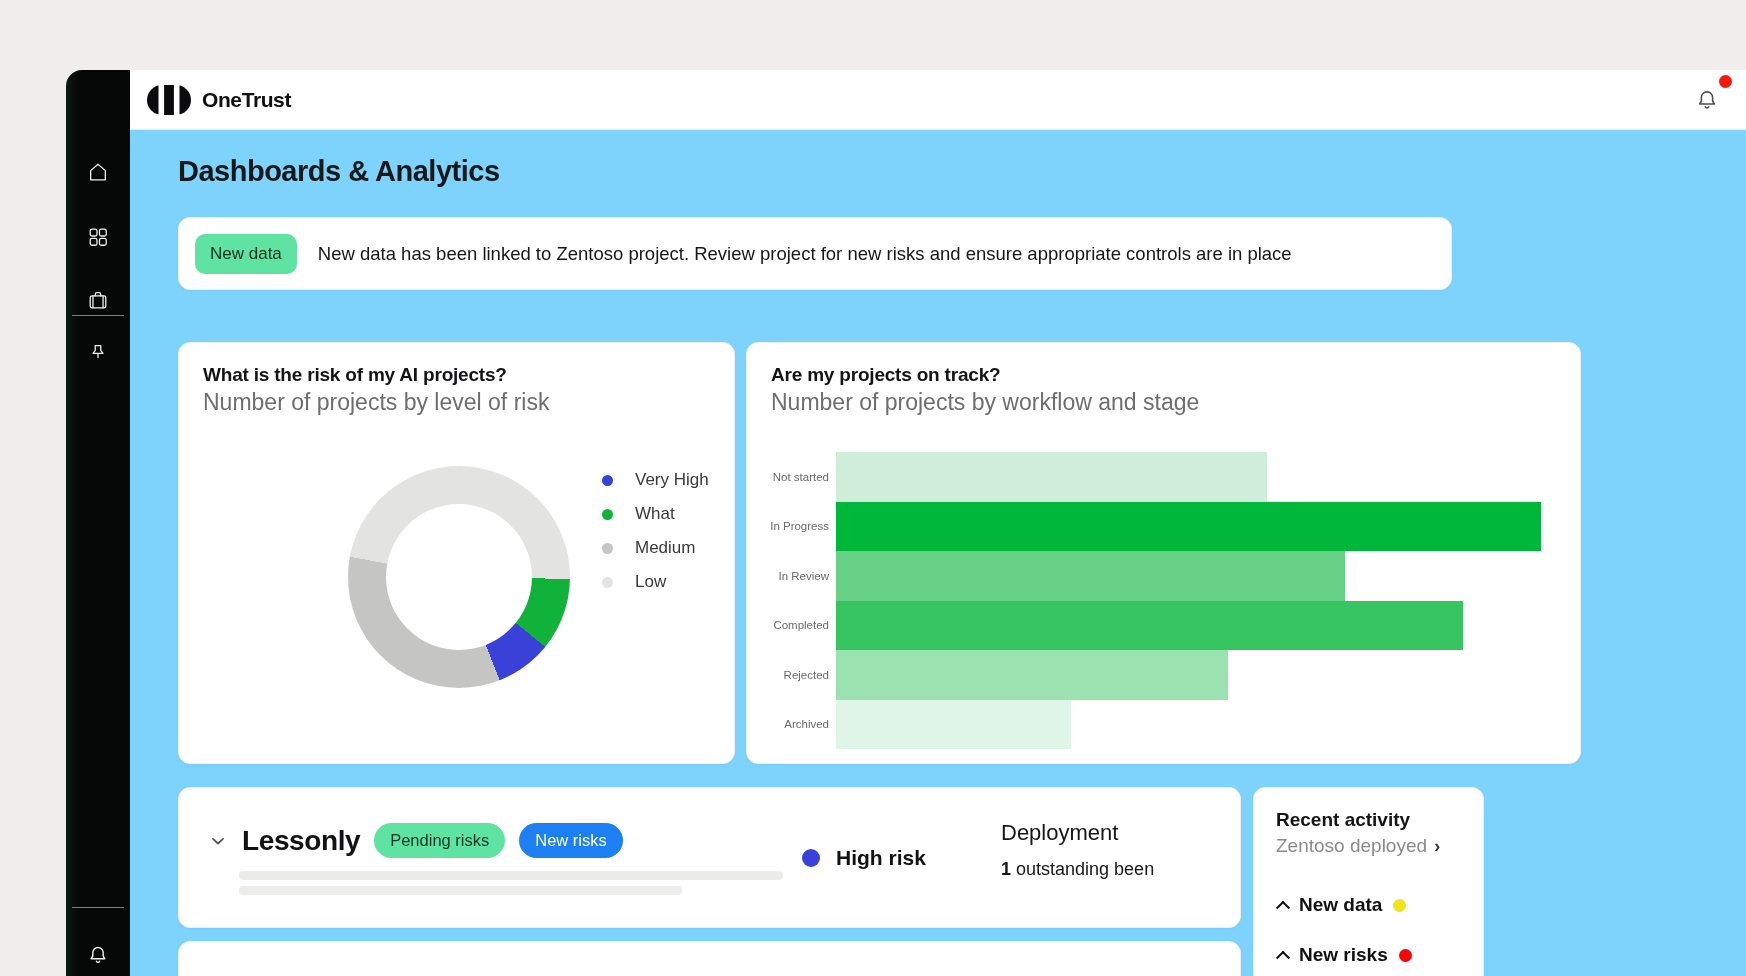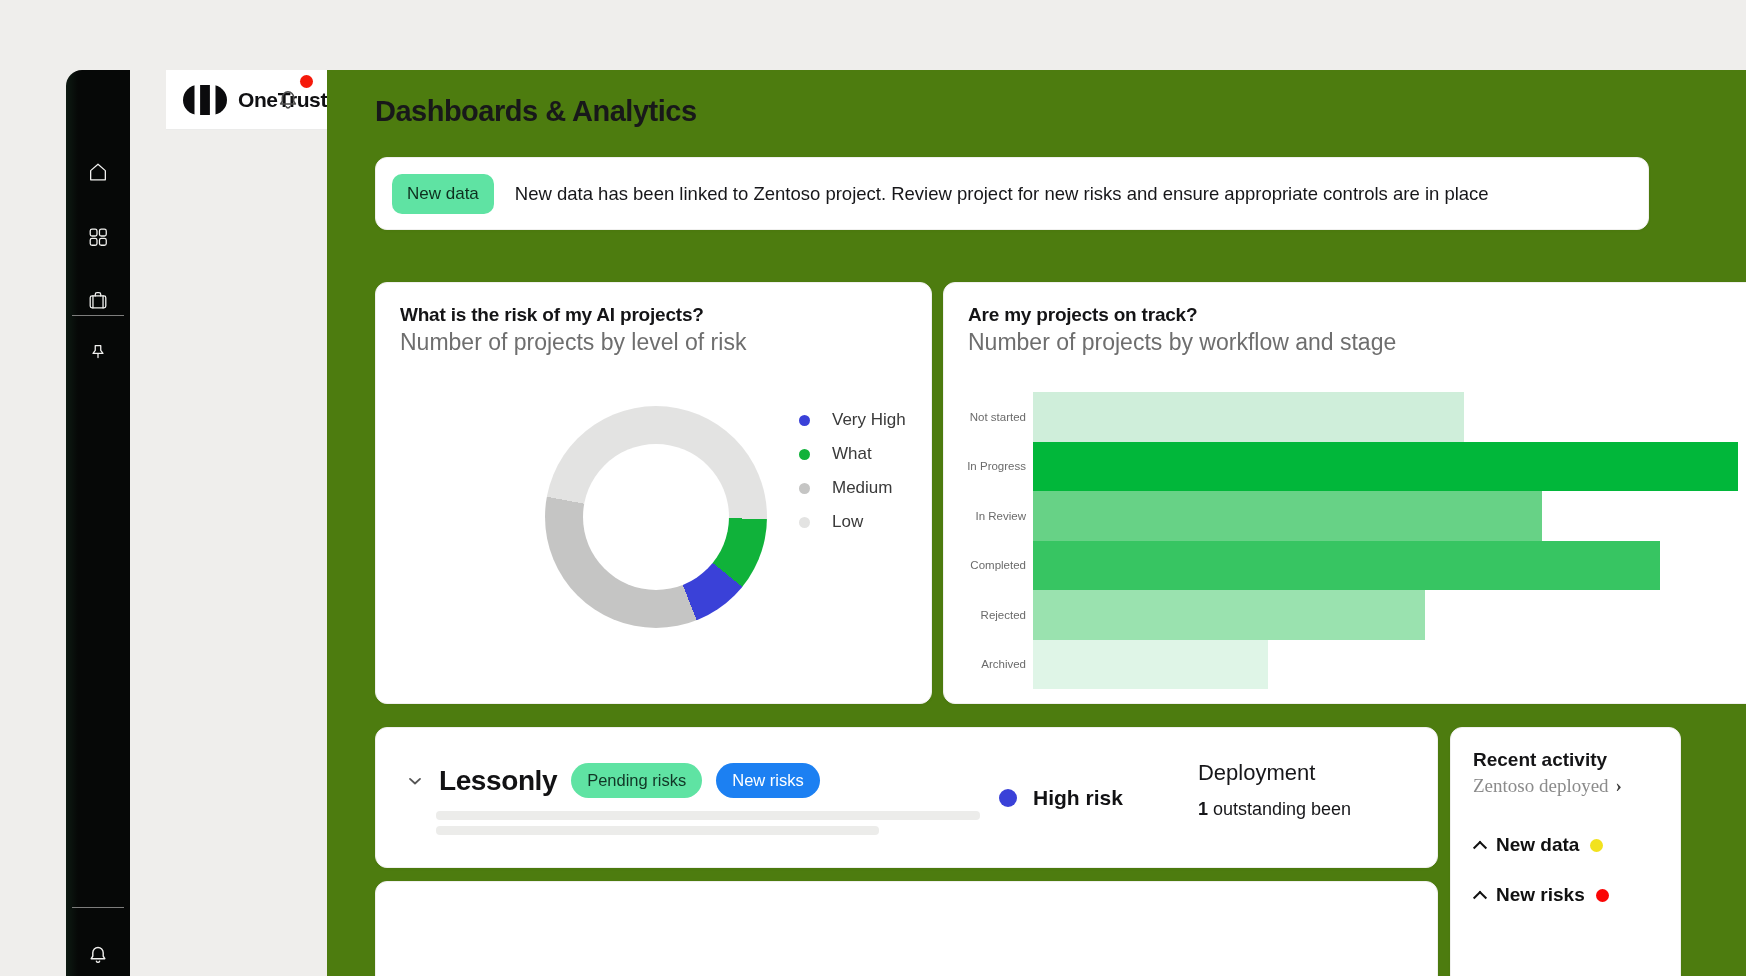--- a/index.html
+++ b/index.html
@@ -11,31 +11,31 @@
 
   
   .sidebar { position:relative; width:64px; flex:0 0 64px;
              background:linear-gradient(to right, #0d1a12 0px, #060807 12px); }
   .side-ic { position:absolute; left:50%; transform:translateX(-50%); width:24px; height:24px;
              display:flex; align-items:center; justify-content:center; cursor:pointer; }
   .side-ic svg { stroke:#f2f2f0; fill:none; stroke-width:1.4; stroke-linejoin:round; stroke-linecap:round; }
   .side-div { position:absolute; left:6px; width:52px; height:1px; background:#7d7d7c; }
 
   
-  .right-col { flex:1; display:flex; flex-direction:row; min-width:0;margin-left:36px; }
+  .right-col { flex:1; display:flex; flex-direction:column; min-width:0; }
   .header { position:relative; height:60px; flex:0 0 60px; background:#ffffff;
             border-bottom:1px solid #ebebea; display:flex; align-items:center; padding-left:17px; }
   .brand { display:flex; align-items:center; gap:11px; cursor:pointer; }
   .brand-name { font-size:21px; font-weight:700; letter-spacing:-0.4px; color:#101012; }
   .hdr-bell { position:absolute; right:26px; top:17px; width:26px; height:26px; cursor:pointer; }
   .hdr-bell svg { stroke:#4e4e4e; fill:none; stroke-width:1.5; stroke-linejoin:round; stroke-linecap:round; }
   .hdr-dot { position:absolute; right:14px; top:5px; width:13px; height:13px; border-radius:50%; }
 
   
-  .main { position:relative; flex:1; background:#4d7c0f; overflow:hidden; }
+  .main { position:relative; flex:1; background:#7dd3fc; overflow:hidden; }
   .page-title { position:absolute; left:48px; top:25px; font-size:29px; font-weight:700;
                 letter-spacing:-0.5px; color:#18181a; }
 
   .banner { position:absolute; left:48px; top:87px; width:1274px; height:73px; background:#fff;
             border:1px solid #f0f0ee; border-radius:12px; box-shadow:0 1px 3px rgba(0,0,0,.04);
             display:flex; align-items:center; padding:0 16px; gap:21px; }
   .banner-badge { border-radius:10px; padding:10px 15px; font-size:17px; font-weight:500; }
   .banner-msg { font-size:18.5px; color:#17171a; }
 
   .card { position:absolute; background:#fff; border:1px solid #f0f0ee; border-radius:12px;
@@ -77,21 +77,21 @@
   .risk-label { font-size:21px; font-weight:700; color:#121214; }
   .stage-group { position:absolute; left:822px; top:32px; }
   .stage-name { font-size:22px; color:#17171a; }
   .stage-detail { margin-top:13px; font-size:18px; color:#17171a; }
   .stage-detail b { font-weight:700; }
 
   
   .card-activity { left:1123px; top:657px; width:231px; height:330px; }
   .act-title { position:absolute; left:22px; top:21px; font-size:19px; font-weight:700; color:#141416; }
   .act-sub { position:absolute; left:22px; top:47px; font-size:19px; color:#8b8b8b;
-             display:flex; align-items:center; gap:7px; cursor:pointer;font-family:Liberation Serif, serif; }
+             display:flex; align-items:center; gap:7px; cursor:pointer; }
   .chev-right { font-size:19px; color:#3c3c3c; font-weight:600; }
   .act-item { position:absolute; left:24px; display:flex; align-items:center; gap:11px; cursor:pointer; }
   .caret-up { width:10px; height:10px; border-top:2.6px solid #111; border-left:2.6px solid #111;
               transform:rotate(45deg) translate(2px,2px); }
   .act-label { font-size:19px; font-weight:700; color:#111; }
   .act-dot { width:13px; height:13px; border-radius:50%; }
 
   .card-bottom { left:48px; top:811px; width:1063px; height:120px; }
 </style>
 </head>

